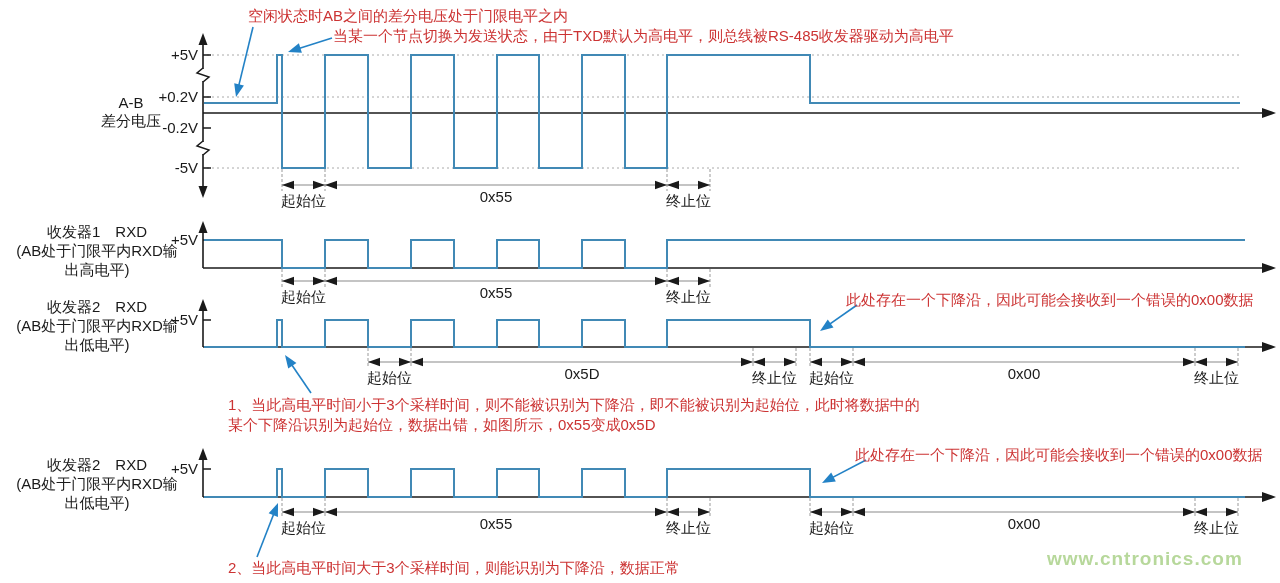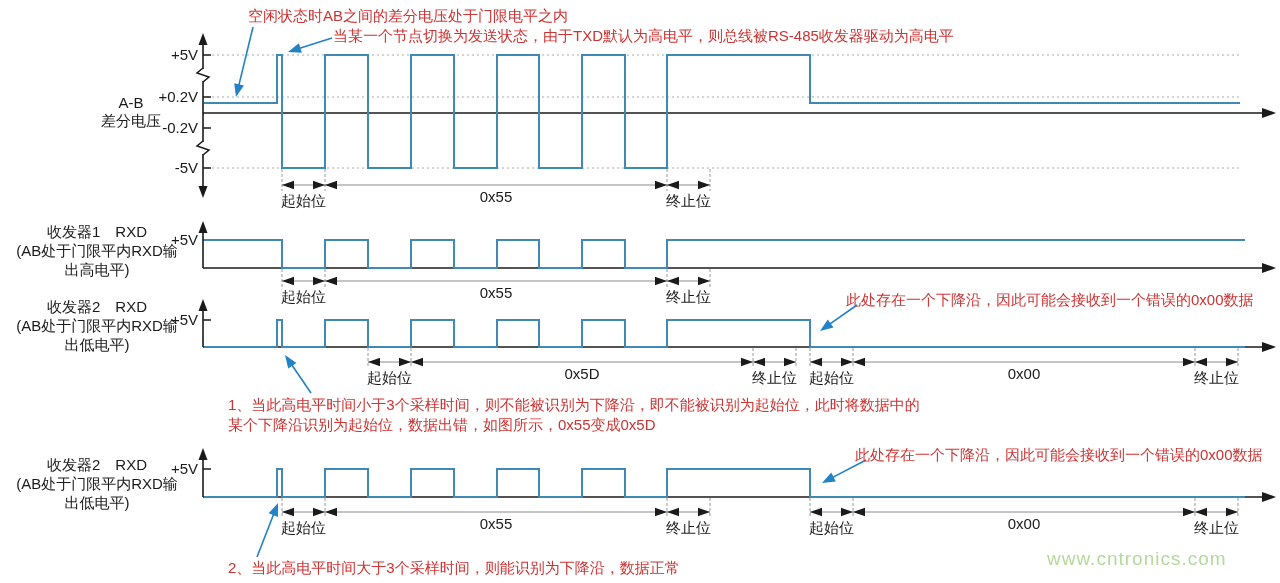--- a/index.html
+++ b/index.html
@@ -176,14 +176,14 @@
       <line x1="257" y1="557" x2="276.5502149553802" y2="506.72801868616517" stroke="#2382c6" stroke-width="1.6"></line>
       <polygon points="278,503 277.9482219626922,516.9282920358115 268.62817524727916,513.3038294242621" fill="#2382c6"></polygon>
       <text x="248" y="21" text-anchor="start" font-size="15" fill="#cc3333">空闲状态时AB之间的差分电压处于门限电平之内</text>
       <text x="333" y="41" text-anchor="start" font-size="15" fill="#cc3333">当某一个节点切换为发送状态，由于TXD默认为高电平，则总线被RS-485收发器驱动为高电平</text>
       <text x="846" y="305" text-anchor="start" font-size="15" fill="#cc3333">此处存在一个下降沿，因此可能会接收到一个错误的0x00数据</text>
       <text x="228" y="410" text-anchor="start" font-size="15" fill="#cc3333">1、当此高电平时间小于3个采样时间，则不能被识别为下降沿，即不能被识别为起始位，此时将数据中的</text>
       <text x="228" y="430" text-anchor="start" font-size="15" fill="#cc3333">某个下降沿识别为起始位，数据出错，如图所示，0x55变成0x5D</text>
       <text x="855" y="460" text-anchor="start" font-size="15" fill="#cc3333">此处存在一个下降沿，因此可能会接收到一个错误的0x00数据</text>
       <text x="228" y="573" text-anchor="start" font-size="15" fill="#cc3333">2、当此高电平时间大于3个采样时间，则能识别为下降沿，数据正常</text>
     </svg>
-  <div class="watermark" style="left: 1047px; top: 548px; color: rgb(183, 216, 155);">www.cntronics.com</div>
+  <div class="watermark" style="left: 1047px; top: 548px; color: rgb(183, 216, 155); font-weight: bold;">www.cntronics.com</div>
 </div>
 
 </body></html>

